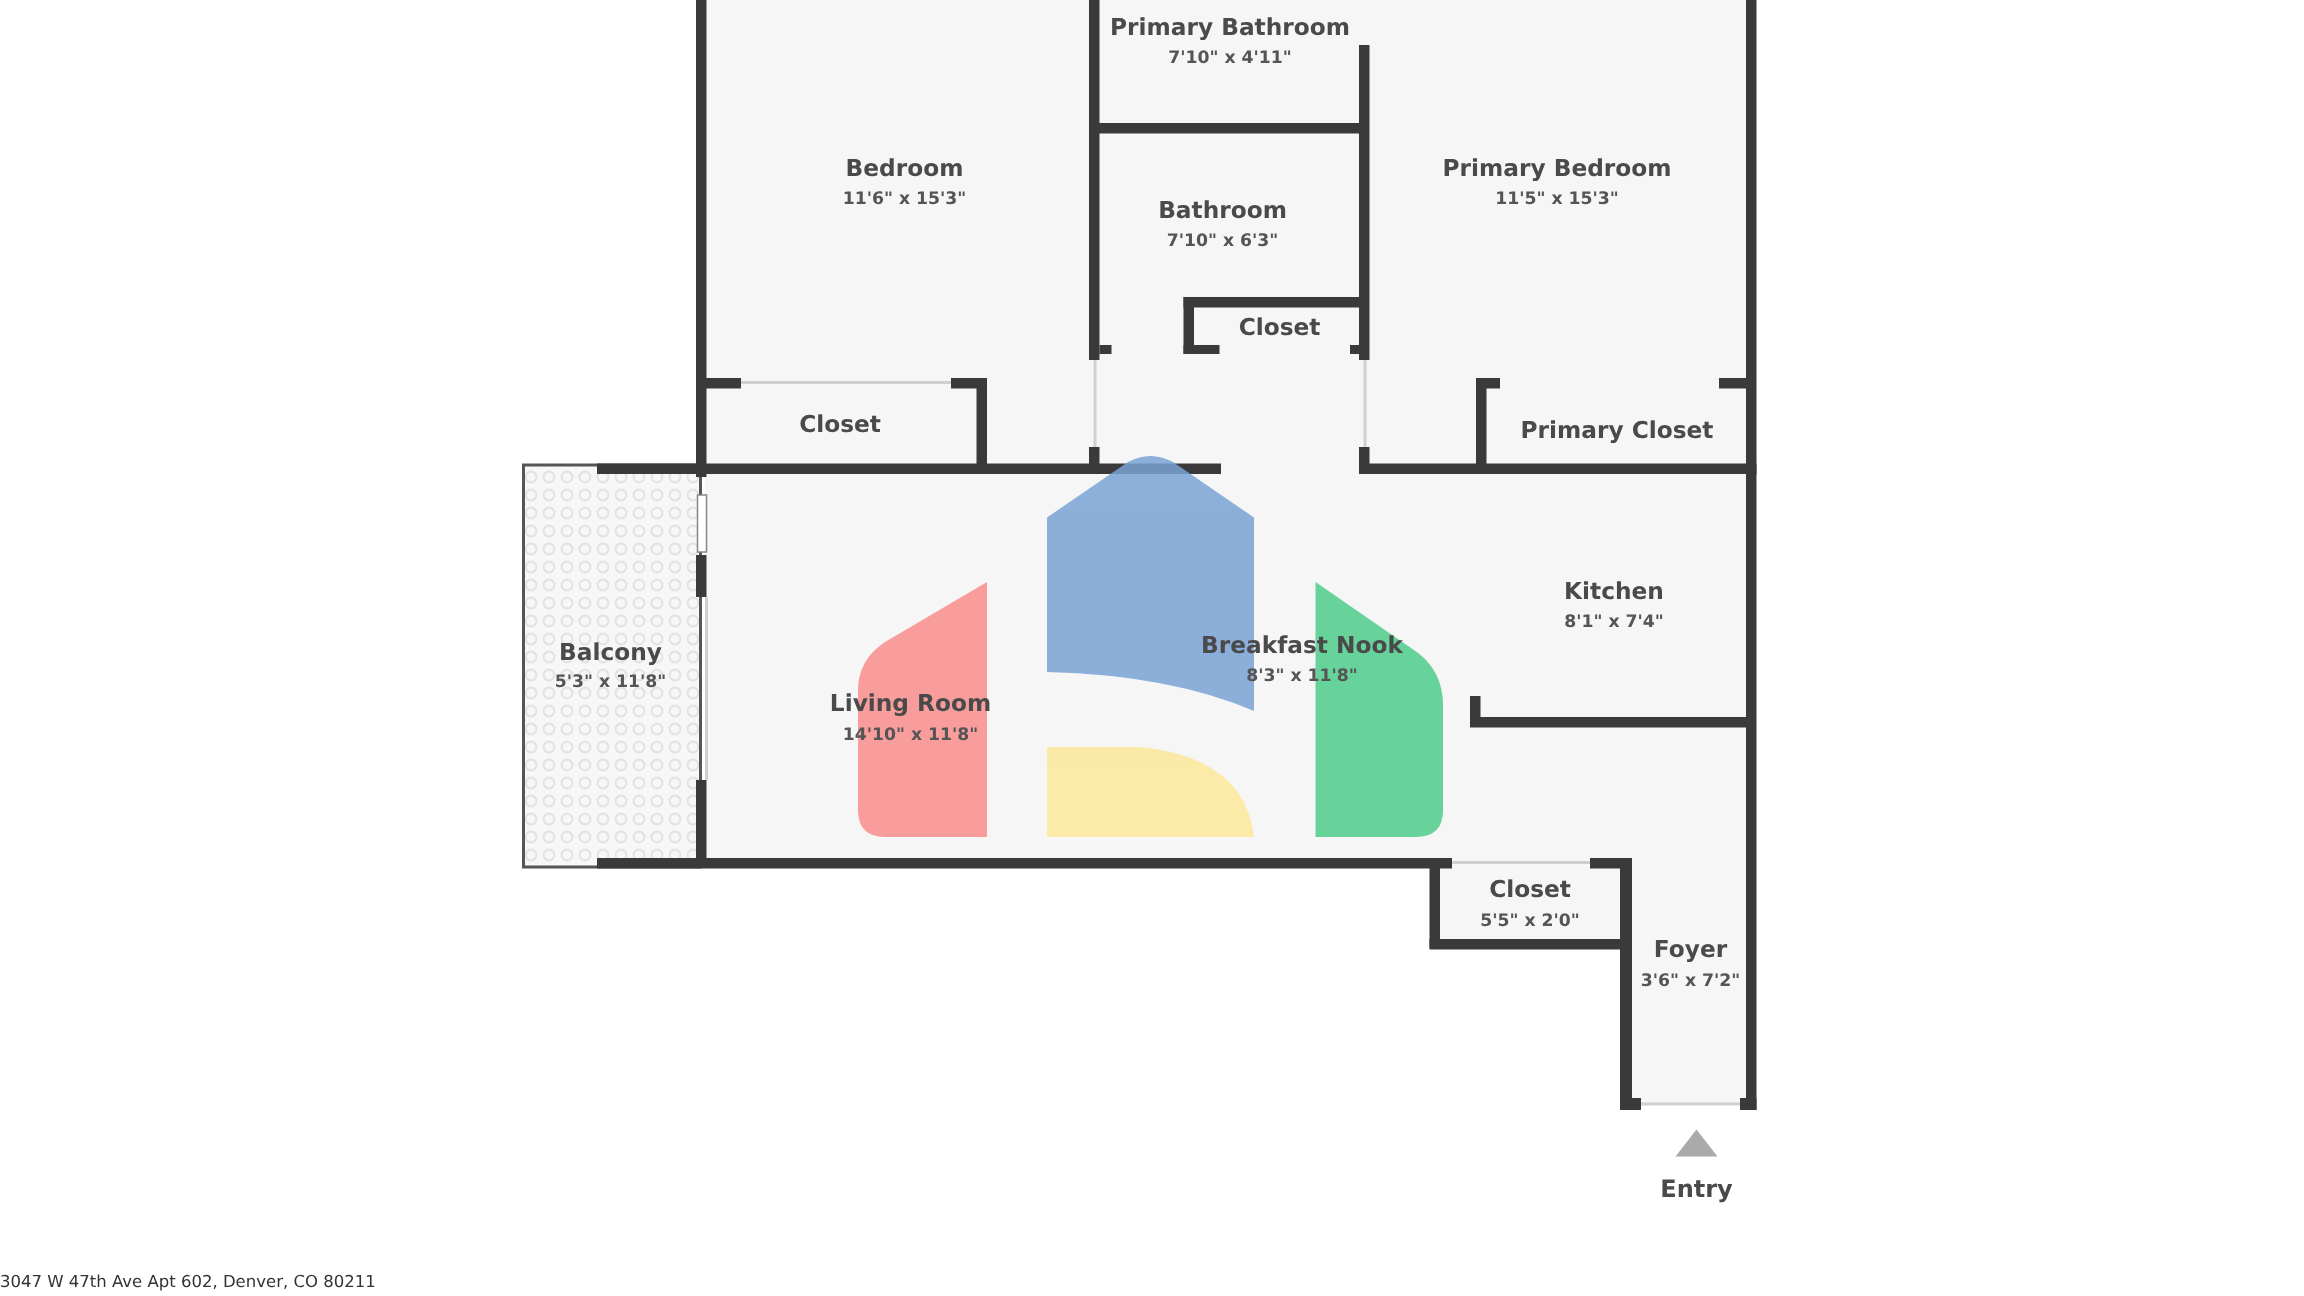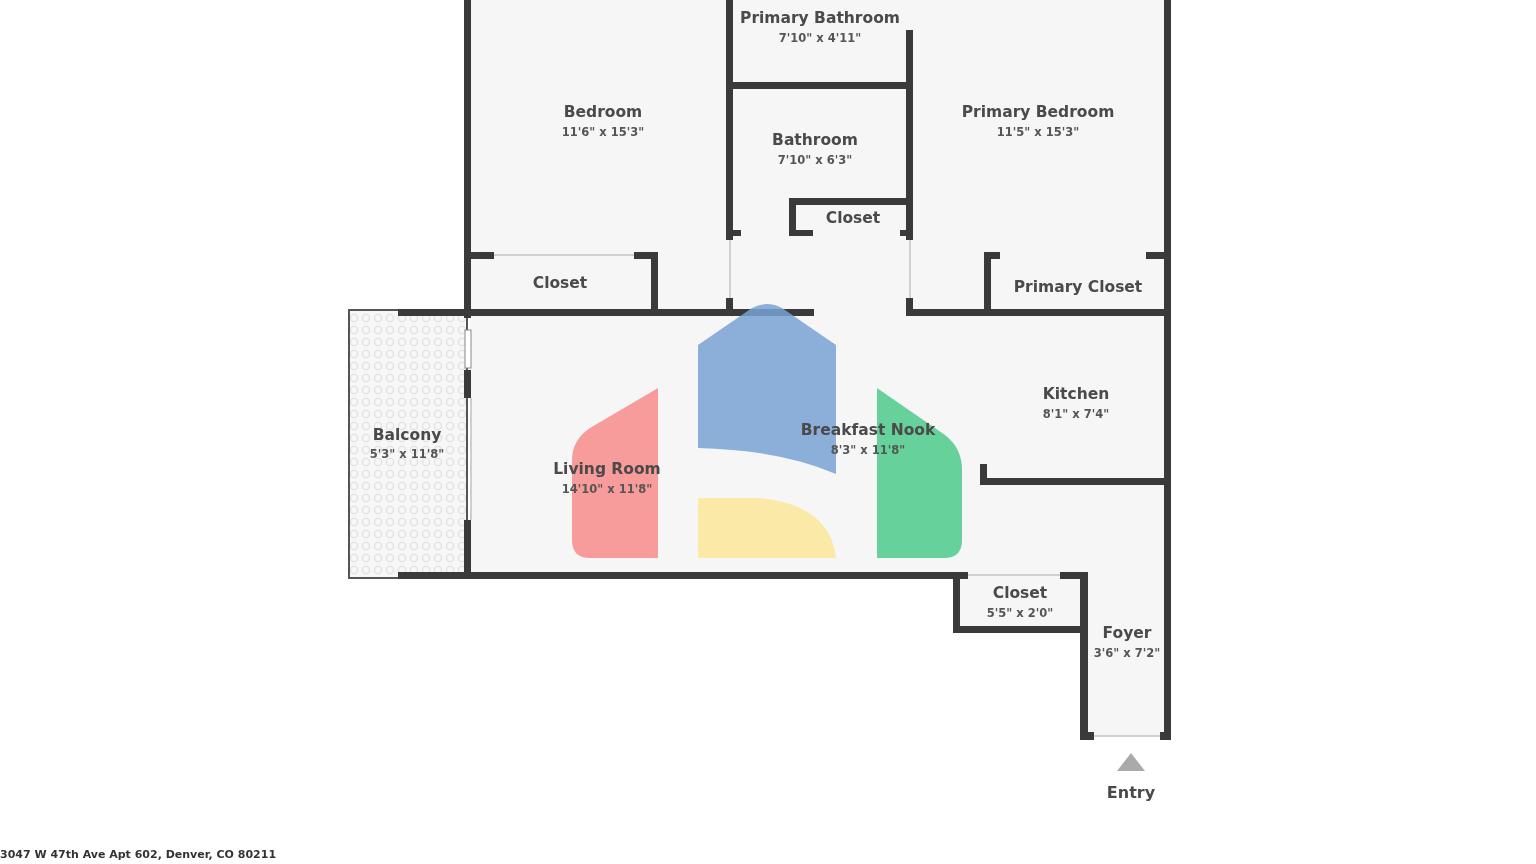--- a/index.html
+++ b/index.html
@@ -2,21 +2,21 @@
 <html><head>
 <meta charset="utf-8">
 <style>
   html, body { margin:0; padding:0; background:#ffffff; }
   body { width:1536px; height:864px; position:relative; overflow:hidden; font-family:"DejaVu Sans", sans-serif; }
   #plan { position:absolute; left:0; top:0; width:1536px; height:864px; }
   .room-name { font-family:"DejaVu Sans", sans-serif; font-weight:bold; font-size:15.5px; fill:#4a4a4a; text-anchor:middle; }
   .room-dim { font-family:"DejaVu Sans", sans-serif; font-weight:bold; font-size:11.5px; fill:#555555; text-anchor:middle; }
   .wall { fill:#3a3a3a; }
   .floor { fill:#f6f6f6; }
-  .address { position:absolute; left:0; top:848px; font-family:"DejaVu Sans", sans-serif; font-weight:bold; font-size:11px; color:#333333; white-space:nowrap; }
+  .address { position:absolute; left:0; top:848px; font-family:"DejaVu Sans", sans-serif; font-weight:normal; font-size:11px; color:#333333; white-space:nowrap; }
   .entry-label { font-family:"DejaVu Sans", sans-serif; font-weight:bold; font-size:16px; fill:#4a4a4a; text-anchor:middle; }
 </style>
 </head>
 <body>
 
 <svg id="plan" viewBox="0 0 1536 864" xmlns="http://www.w3.org/2000/svg">
   <defs>
     <pattern id="tile" width="12" height="12" patternUnits="userSpaceOnUse">
       <rect width="12" height="12" fill="#f7f7f7"></rect>
       <circle cx="6" cy="6" r="3.6" fill="none" stroke="#e3e3e3" stroke-width="1.4"></circle>

